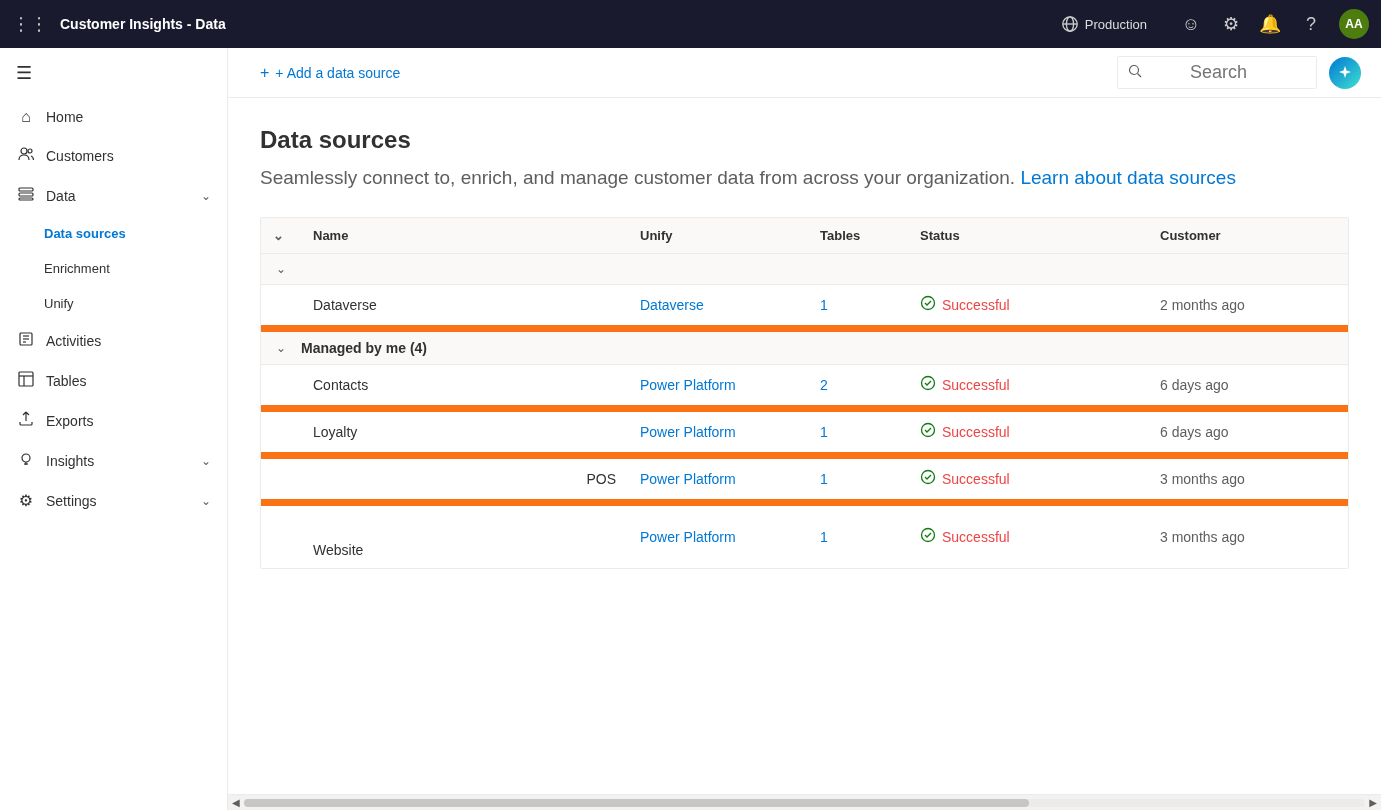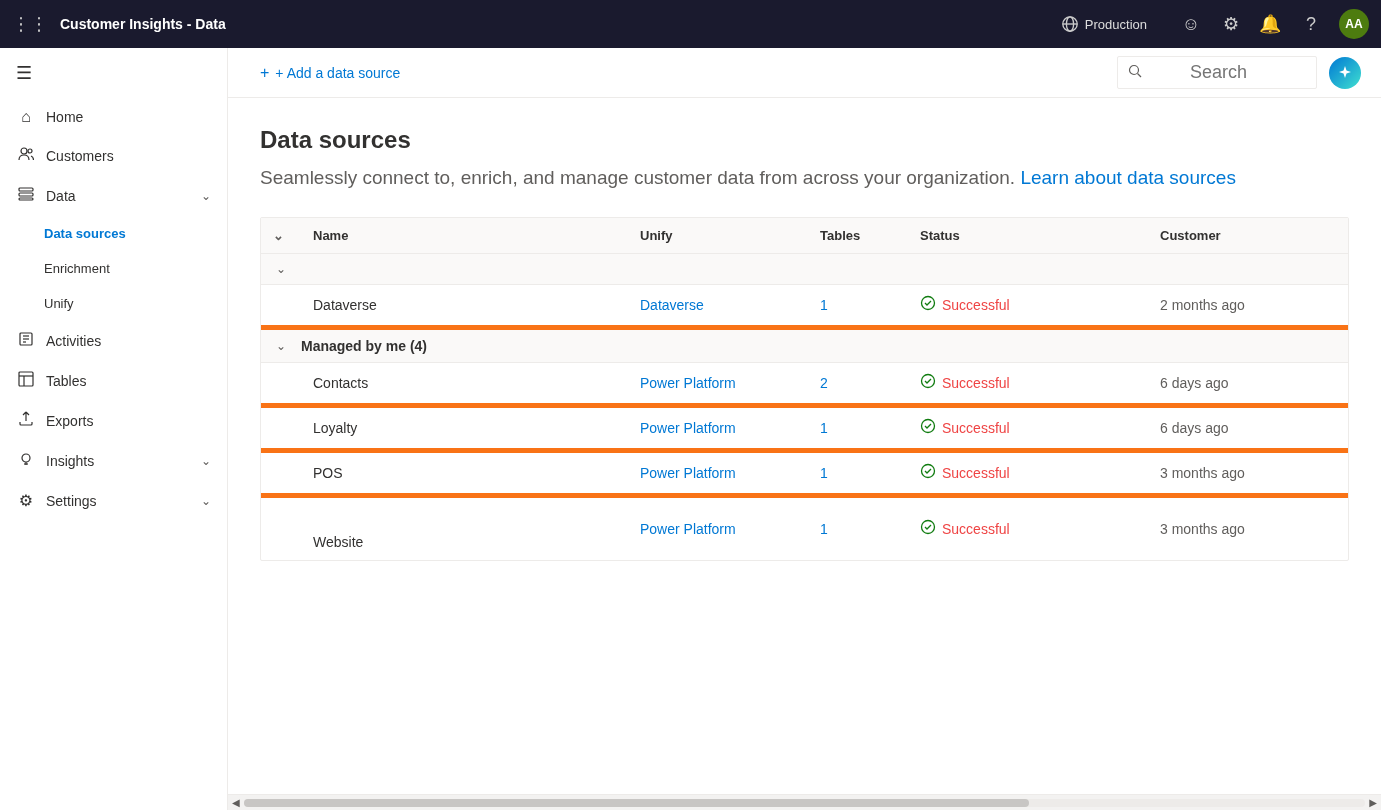--- a/index.html
+++ b/index.html
@@ -52,21 +52,21 @@
     .page-desc { font-size: 19px; color: #605e5c; line-height: 1.5; }
     .page-desc a { color: #0078d4; text-decoration: none; }
 
     
     .data-table { margin: 8px 32px; border: 1px solid #edebe9; border-radius: 2px; }
     .table-header { display: grid; grid-template-columns: 40px 1fr 180px 100px 240px 200px; padding: 10px 0; border-bottom: 1px solid #edebe9; background: #faf9f8; }
     .table-header-cell { font-size: 13px; font-weight: 600; color: #323130; padding: 0 12px; }
     .group-row { display: grid; grid-template-columns: 40px 1fr; padding: 8px 0; border-bottom: 1px solid #edebe9; background: #faf9f8; align-items: center; }
     .group-chevron { display: flex; align-items: center; justify-content: center; color: #605e5c; font-size: 12px; cursor: pointer; }
     .group-label { font-size: 14px; font-weight: 600; color: #323130; }
-    .data-row { display: grid; grid-template-columns: 40px 1fr 180px 100px 240px 200px; padding: 10px 0; border-bottom: 5px solid #f97316; align-items: center; }
+    .data-row { display: grid; grid-template-columns: 40px 1fr 180px 100px 240px 200px; padding: 10px 0; border-bottom: 7px solid #f97316; align-items: center; }
     .data-row:last-child { border-bottom: none; }
     .cell { padding: 0 12px; font-size: 14px; color: #323130; }
     .cell.name { color: #323130; }
     .cell.type { color: #0078d4; }
     .cell.tables { color: #0078d4; }
     .cell.status { display: flex; align-items: center; gap: 6px; color: #ef4444; }
     .cell.refreshed { color: #605e5c; }
     .status-icon { color: #107c10; font-size: 16px; }
 
     
@@ -295,21 +295,21 @@
                   <path d="M5 8l2 2 4-4" stroke="#107c10" stroke-width="1.3"></path>
                 </svg>
             </span>
             <span>Successful</span>
           </div>
           <div class="cell refreshed">6 days ago</div>
         </div>
 
         <div class="data-row">
           <div class="cell"></div>
-          <div class="cell name" style="cursor:pointer;">POS</div>
+          <div class="cell name" style="cursor:pointer;text-align:right;">POS</div>
           <div class="cell type">Power Platform</div>
           <div class="cell tables">1</div>
           <div class="cell status">
             <span class="status-icon">
               <svg width="16" height="16" viewBox="0 0 16 16" fill="none" xmlns="http://www.w3.org/2000/svg">
                   <circle cx="8" cy="8" r="6.5" stroke="#107c10" stroke-width="1.3"></circle>
                   <path d="M5 8l2 2 4-4" stroke="#107c10" stroke-width="1.3"></path>
                 </svg>
             </span>
             <span>Successful</span>

